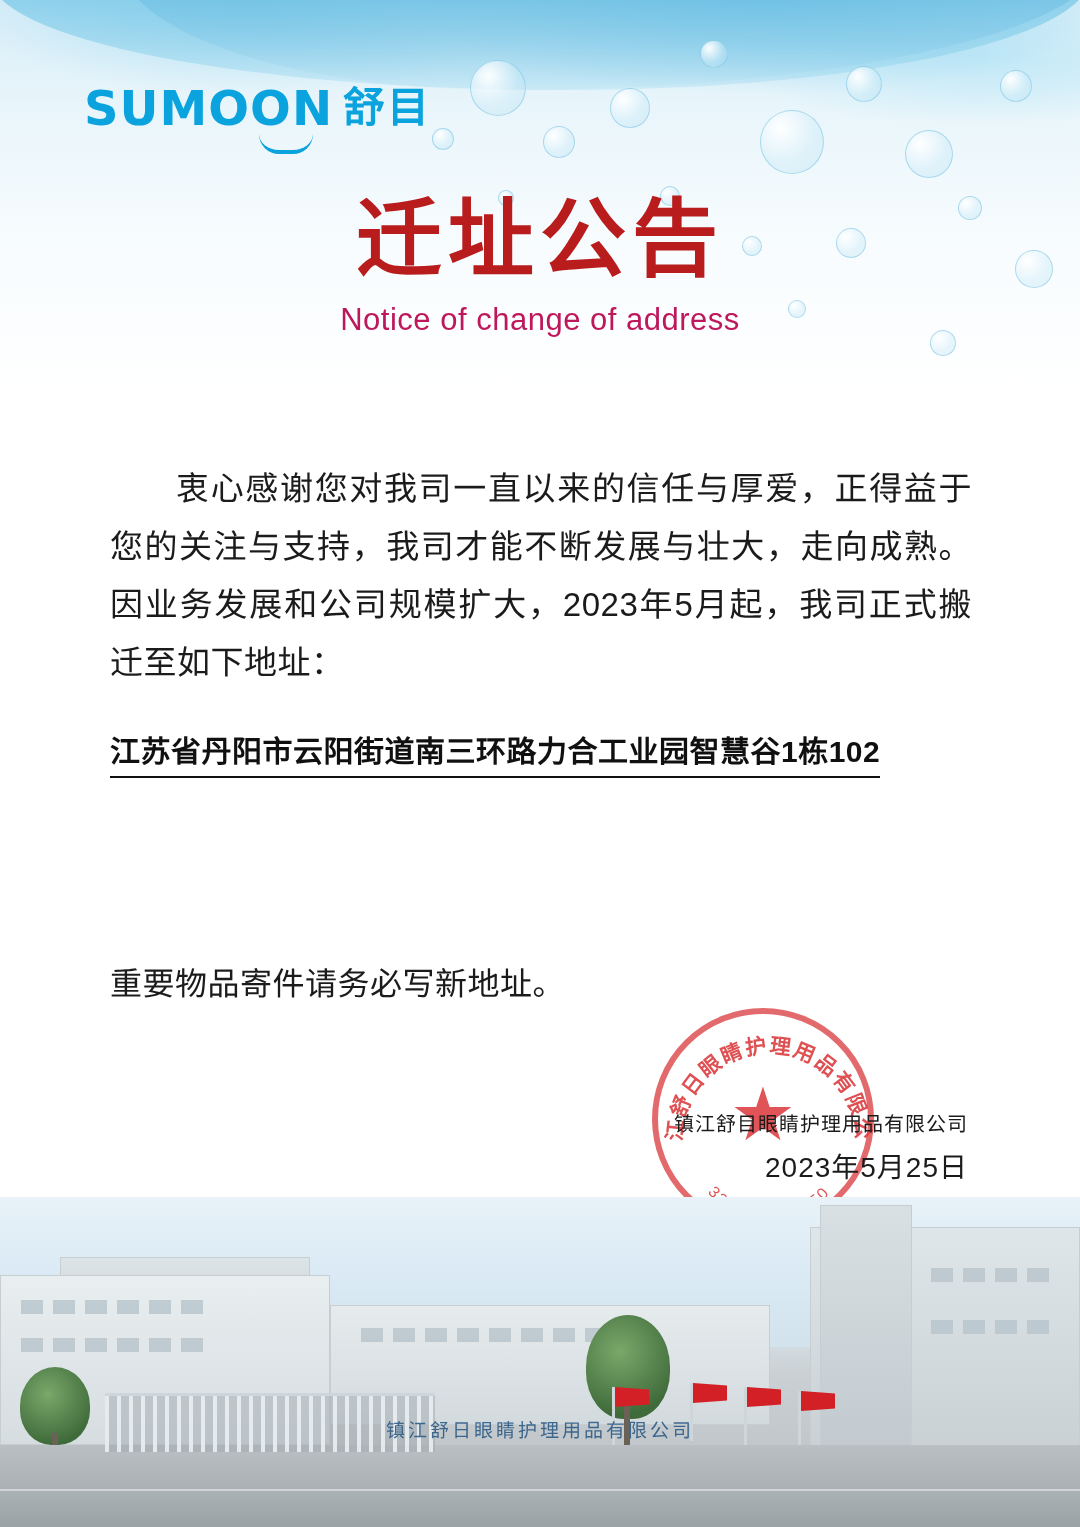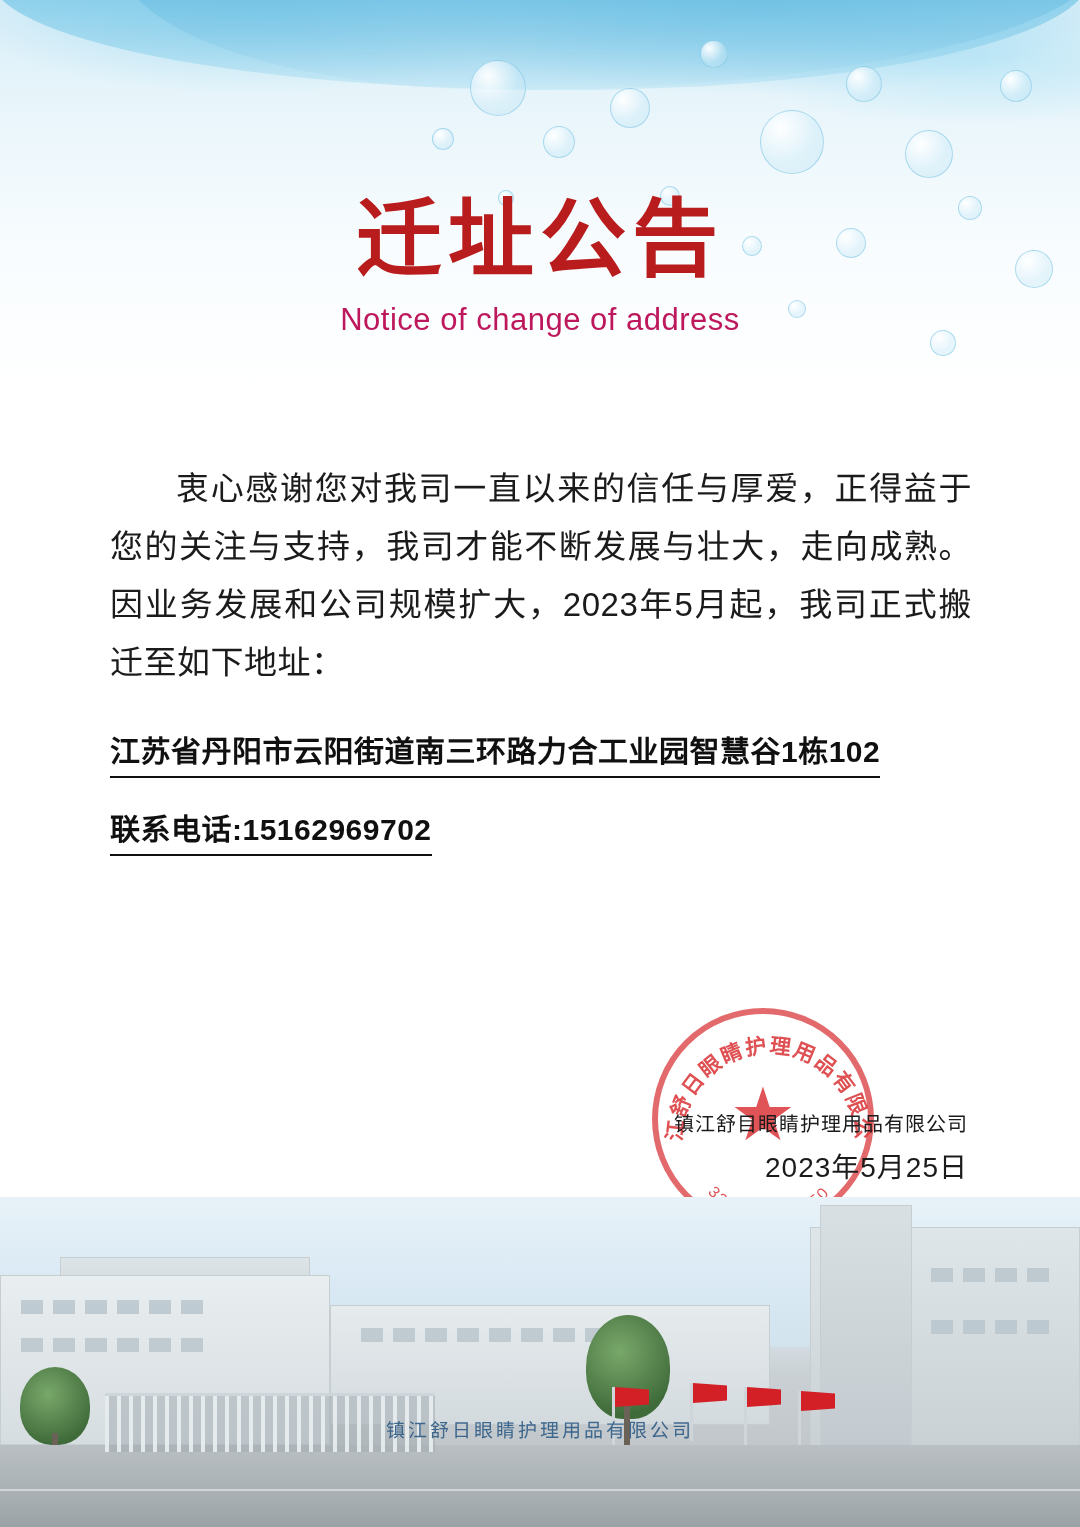--- a/index.html
+++ b/index.html
@@ -408,29 +408,34 @@
     <div class="bub" style="left:958px; top:196px; width:22px; height:22px;"></div>
     <div class="bub" style="left:836px; top:228px; width:28px; height:28px;"></div>
     <div class="bub" style="left:930px; top:330px; width:24px; height:24px;"></div>
     <div class="bub" style="left:788px; top:300px; width:16px; height:16px;"></div>
     <div class="bub" style="left:660px; top:186px; width:18px; height:18px;"></div>
     <div class="bub" style="left:498px; top:190px; width:14px; height:14px;"></div>
     <div class="bub" style="left:742px; top:236px; width:18px; height:18px;"></div>
     <div class="bub" style="left:1015px; top:250px; width:36px; height:36px;"></div>
   </div>
 
+  <div class="logo">
+    <span class="logo-word">SUMOON</span>
+    <span class="logo-cn">舒目</span>
+    <span class="logo-smile"></span>
+  </div>
 
   <div class="title-cn">迁址公告</div>
   <div class="title-en">Notice of change of address</div>
 
   <div class="para">衷心感谢您对我司一直以来的信任与厚爱，正得益于您的关注与支持，我司才能不断发展与壮大，走向成熟。因业务发展和公司规模扩大，2023年5月起，我司正式搬迁至如下地址：</div>
 
   <div class="addr-line">江苏省丹阳市云阳街道南三环路力合工业园智慧谷1栋102</div>
-  <div class="tel-line">联系电话:15162969702</div>
-
+
+  <div class="note1">重要物品寄件请务必写新地址。</div>
 
   <div class="seal">
     <svg class="seal-arc" viewBox="0 0 222 222">
       <defs>
         <path id="arcTop" d="M 24,126 A 87,87 0 1 1 198,126" fill="none"></path>
       </defs>
       <text>
         <textPath href="#arcTop" startOffset="50%" text-anchor="middle">镇江舒日眼睛护理用品有限公司</textPath>
       </text>
     </svg>

